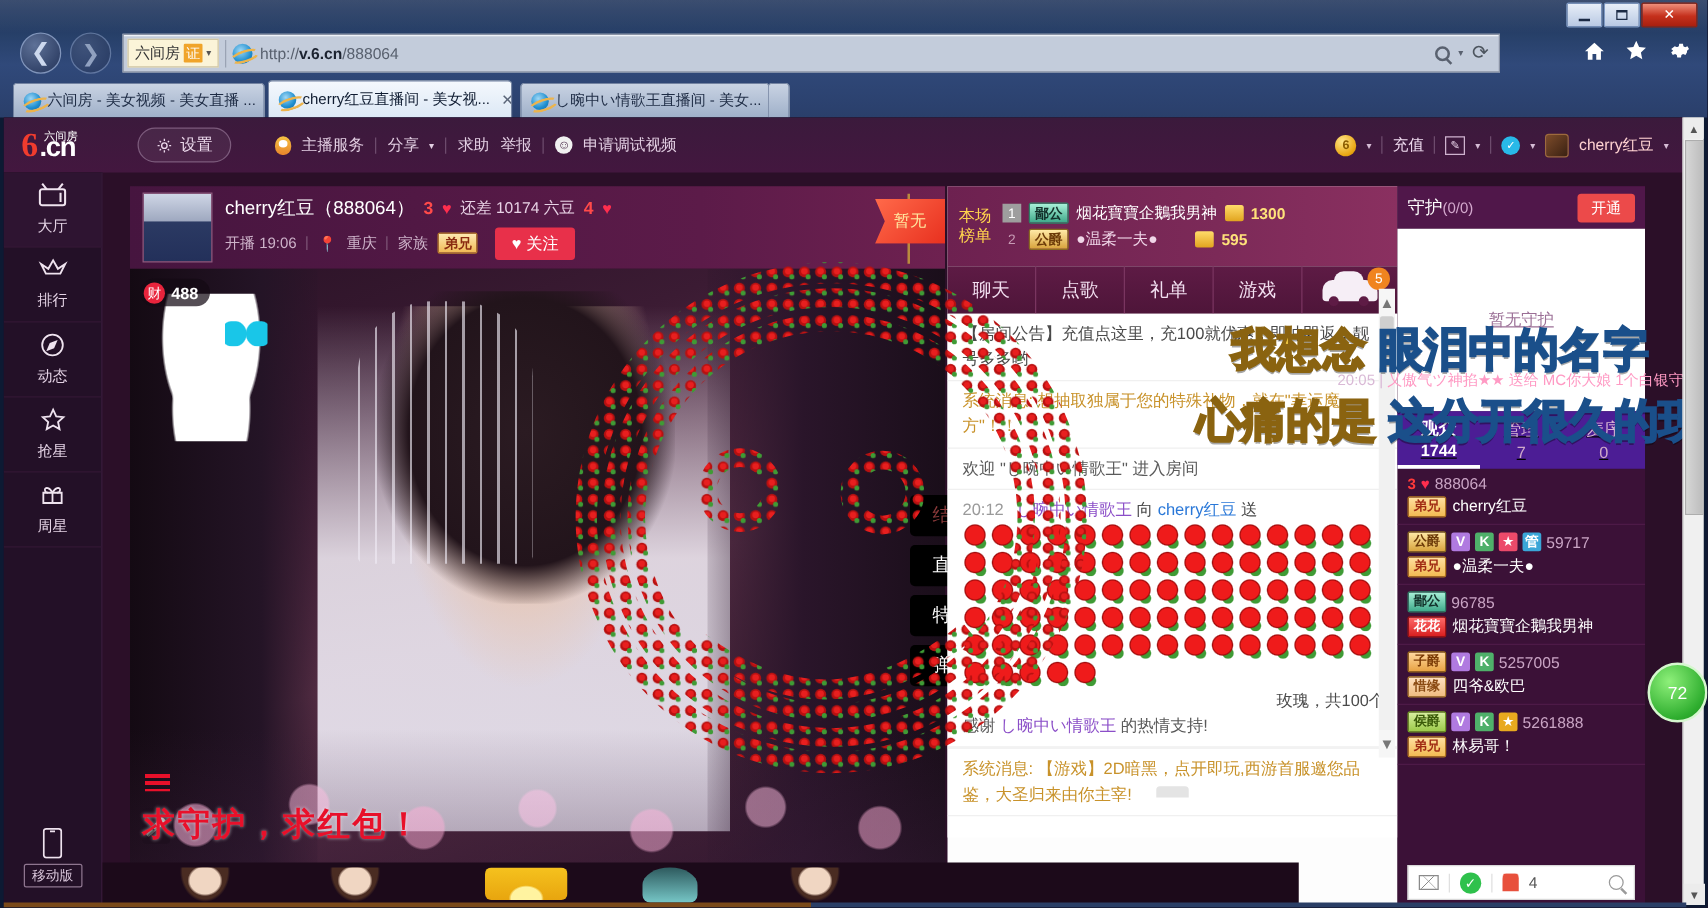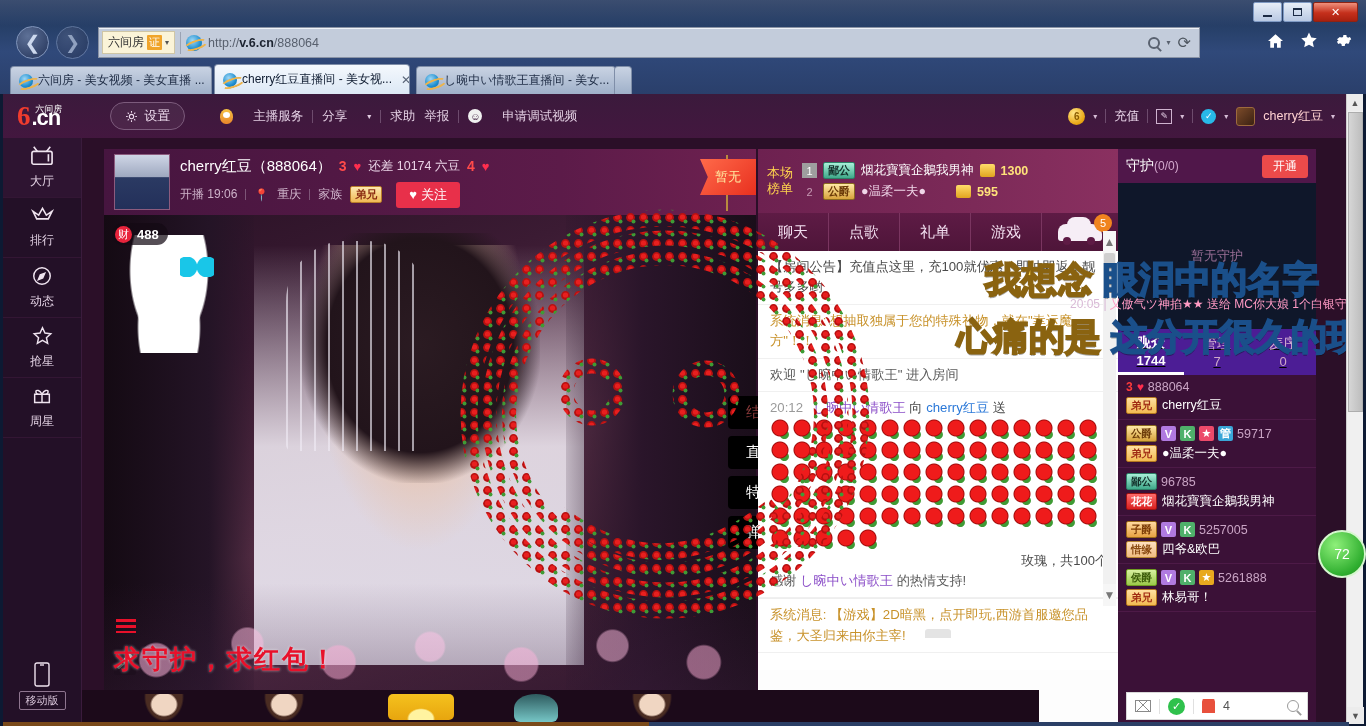--- a/index.html
+++ b/index.html
@@ -117,21 +117,21 @@
     font-family:"Liberation Serif", serif;
   }
   .logo .cn { font-size:22px; font-weight:bold; color:#ffffff; line-height:.9; letter-spacing:-1px; }
   .logo .zh { font-size:9px; color:#ffffff; position:relative; top:-12px; left:-26px; }
   .btn-settings {
     margin-left:22px; height:28px; padding:0 14px; border:1px solid #7c5b7c;
     border-radius:14px; background:rgba(255,255,255,.06); color:#ecd9ec;
     display:flex; align-items:center; gap:6px; font-size:13px;
   }
   .top-links { margin-left:26px; display:flex; align-items:center; gap:0; font-size:12.5px; color:#e3cfe3; }
-  .top-links .lnk { padding:0 9px; display:flex; align-items:center; gap:20px; }
+  .top-links .lnk { padding:0 9px; display:flex; align-items:center; gap:8px; }
   .top-links .div { width:1px; height:13px; background:#6d4b6d; }
   .peng { width:13px;height:15px;border-radius:50% 50% 45% 45%; background:linear-gradient(180deg,#f6c344,#e8852b); position:relative; display:inline-block; }
   .peng::after{content:"";position:absolute;left:3px;top:3px;width:7px;height:6px;border-radius:50%;background:#fff;}
   .smiley { width:14px;height:14px;border-radius:50%;background:#f0f0f0;color:#3b1a3c;font-size:10px;display:flex;align-items:center;justify-content:center;}
 
   .top-right { margin-left:auto; display:flex; align-items:center; gap:8px; padding-right:14px; font-size:12.5px; color:#f0dcf0; }
   .coin { width:17px;height:17px;border-radius:50%;background:radial-gradient(circle at 35% 30%,#ffe588,#e8a511 70%,#b87c08); color:#8a5c00; font-size:10px; display:flex;align-items:center;justify-content:center;font-weight:bold;}
   .vdiv { width:1px; height:14px; background:#6d4b6d; }
   .pen-box { width:16px;height:15px;border:1px solid #cfb3cf; display:flex;align-items:center;justify-content:center;font-size:9px;color:#e6cfe6;}
   .vcheck { width:15px;height:15px;border-radius:50%;background:#28b9e8;color:#fff;font-size:9px;display:flex;align-items:center;justify-content:center;}
@@ -311,22 +311,22 @@
     width:26px; height:9px; background:#e4e4e4; border-radius:3px 3px 0 0; }
 
   
   .right { position:absolute; left:1036px; top:11px; width:198px; bottom:0;
     background:#3b1137; }
   .guard-head { height:34px; background:#50174a; display:flex; align-items:center; padding:0 8px; }
   .guard-head .t { color:#fff; font-size:14px; }
   .guard-head .c { color:#d3a8cd; font-size:12px; }
   .btn-open { margin-left:auto; background:#ec4a4a; color:#fff; font-size:12px;
     padding:3px 11px; border-radius:3px; }
-  .guard-empty { height:146px; background:#0f172a; display:flex; align-items:center; justify-content:center;
-    color:#9b6f96; font-size:13px; }
+  .guard-empty { height:146px; background:#ffffff; display:flex; align-items:center; justify-content:center;
+    color:#9b6f96; font-size:13px;text-decoration:underline; }
   .v-tabs { height:46px; background:#4c1d95; display:flex;text-decoration:underline; }
   .vt { flex:1; display:flex; flex-direction:column; align-items:center; justify-content:center; gap:1px; }
   .vt .n { font-size:14px; color:#d7b6d3; }
   .vt .v { font-size:13px; color:#cfa9c9; }
   .vt.active .n { color:#fff; font-weight:bold; }
   .vt.active .v { color:#fff; font-weight:bold; }
   .vt.active { border-bottom:3px solid #fff; }
 
   .viewers { position:absolute; left:0; top:226px; right:0; bottom:38px; overflow:hidden; }
   .vrow { padding:5px 8px; border-bottom:1px solid #4d1a47; }

